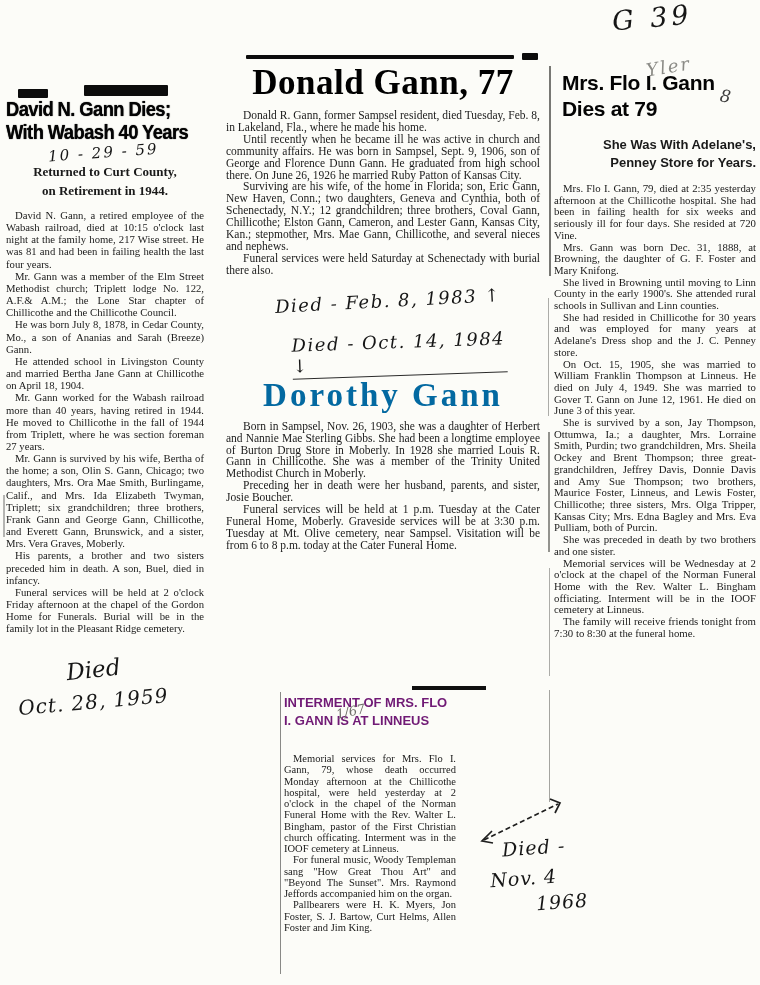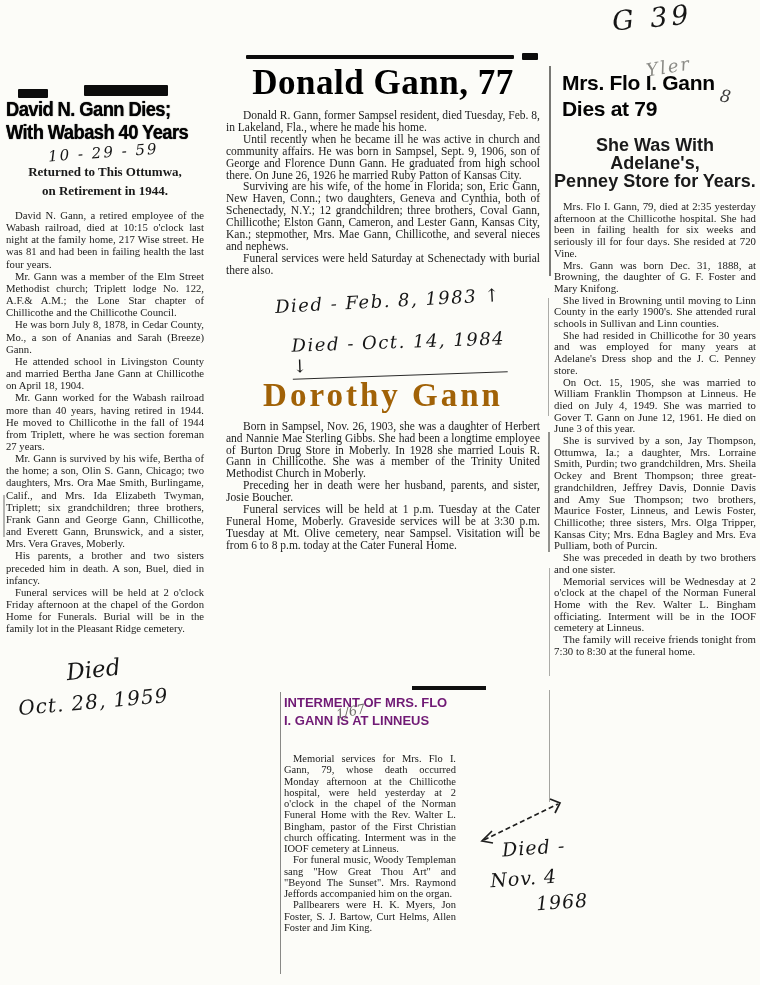--- a/index.html
+++ b/index.html
@@ -44,36 +44,36 @@
   .big-head{margin:2px 0 0 0;text-align:center;font-weight:900;
     font-size:35px;line-height:40px;letter-spacing:.5px;color:#000;}
   .center-body{margin-top:7px;font-size:11.5px;line-height:11.9px;}
   .center-body p{text-indent:17px;}
   .hw-feb{font-size:18px;letter-spacing:1.5px;text-align:center;
     margin:13px 0 0 10px;transform:rotate(-3deg);}
   .hw-oct84{font-size:18px;letter-spacing:1.5px;margin:20px 0 0 66px;
     width:215px;border-bottom:1.5px solid #2b2b2b;padding-bottom:2px;
     transform:rotate(-2deg);}
   .dorothy-head{margin:0;text-align:center;font-weight:900;font-size:33px;
-    line-height:38px;letter-spacing:3px;color:#a16207;}
+    line-height:38px;letter-spacing:3px;color:#0369a1;}
 
   
   .interment{left:284px;top:686px;width:172px;}
   .interment-rule{width:74px;height:4px;background:#101010;margin:0 0 4px 128px;}
   .interment-head{margin:0;font-family:"Liberation Sans",sans-serif;
     font-weight:900;font-size:13px;line-height:17.5px;color:#701a75;}
   .interment-body{margin-top:24px;font-size:10.5px;line-height:11.25px;}
 
   
   .flo{left:554px;top:62px;width:202px;}
   .flo-head{margin:8px;font-family:"Liberation Sans",sans-serif;font-weight:700;
     font-size:21px;line-height:26px;letter-spacing:-0.3px;color:#040404;}
-  .flo-subhead{margin:14px 0 0 0;text-align:center;
+  .flo-subhead{margin:14px 0 0 0;text-align:right;
     font-family:"Liberation Sans",sans-serif;font-weight:bold;
-    font-size:18px;line-height:18px;}
+    font-size:13px;line-height:18px;}
   .flo-body{margin-top:11px;font-size:10.8px;line-height:11.7px;}
 
   
   .scribble{position:absolute;font-family:"DejaVu Serif",serif;
     font-style:italic;color:#8b8b86;}
   .scribble-flo{left:646px;top:56px;font-size:18px;transform:rotate(-9deg);
     letter-spacing:2px;}
   .scribble-flo2{left:720px;top:86px;font-size:17px;color:#3c3c3c;
     transform:rotate(8deg);}
   .scribble-int{left:336px;top:704px;font-size:13px;color:#6e6e68;
@@ -101,21 +101,21 @@
     <div class="bars">
       <span class="bar" style="left:12px;top:5px;width:30px;height:9px;"></span>
       <span class="bar" style="left:78px;top:1px;width:84px;height:11px;"></span>
     </div>
     <h2 class="david-head">
       <span>David N. Gann Dies;</span><br>
       <span>With Wabash 40 Years</span>
     </h2>
     <div class="hw hw-date">10 - 29 - 59</div>
     <div class="david-subhead">
-      <span>Returned to This Ottumwa,</span><br>
+      <span>Returned to Curt County,</span><br>
       <span>on Retirement in 1944.</span>
     </div>
     <div class="david-body">
       <p>David N. Gann, a retired employee of the Wabash railroad, died at 10:15 o'clock last night at the family home, 217 Wise street.  He was 81 and had been in failing health the last four years.</p>
       <p>Mr. Gann was a member of the Elm Street Methodist church; Triplett lodge No. 122, A.F.&amp; A.M.; the Lone Star chapter of Chillicothe and the Chillicothe Council.</p>
       <p>He was born July 8, 1878, in Cedar County, Mo., a son of Ananias and Sarah (Breeze) Gann.</p>
       <p>He attended school in Livingston County and married Bertha Jane Gann at Chillicothe on April 18, 1904.</p>
       <p>Mr. Gann worked for the Wabash railroad more than 40 years, having retired in 1944.  He moved to Chillicothe in the fall of 1944 from Triplett, where he was section foreman 27 years.</p>
       <p>Mr. Gann is survived by his wife, Bertha of the home; a son, Olin S. Gann, Chicago; two daughters, Mrs. Ora Mae Smith, Burlingame, Calif., and Mrs. Ida Elizabeth Twyman, Triplett; six grandchildren; three brothers, Frank Gann and George Gann, Chillicothe, and Everett Gann, Brunswick, and a sister, Mrs. Vera Graves, Moberly.</p>
       <p>His parents, a brother and two sisters preceded him in death.  A son, Buel, died in infancy.</p>

